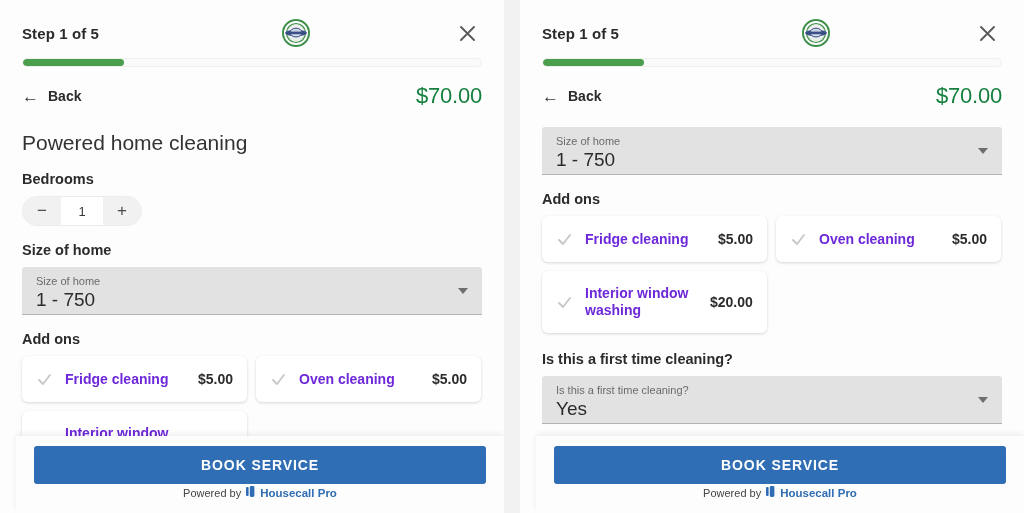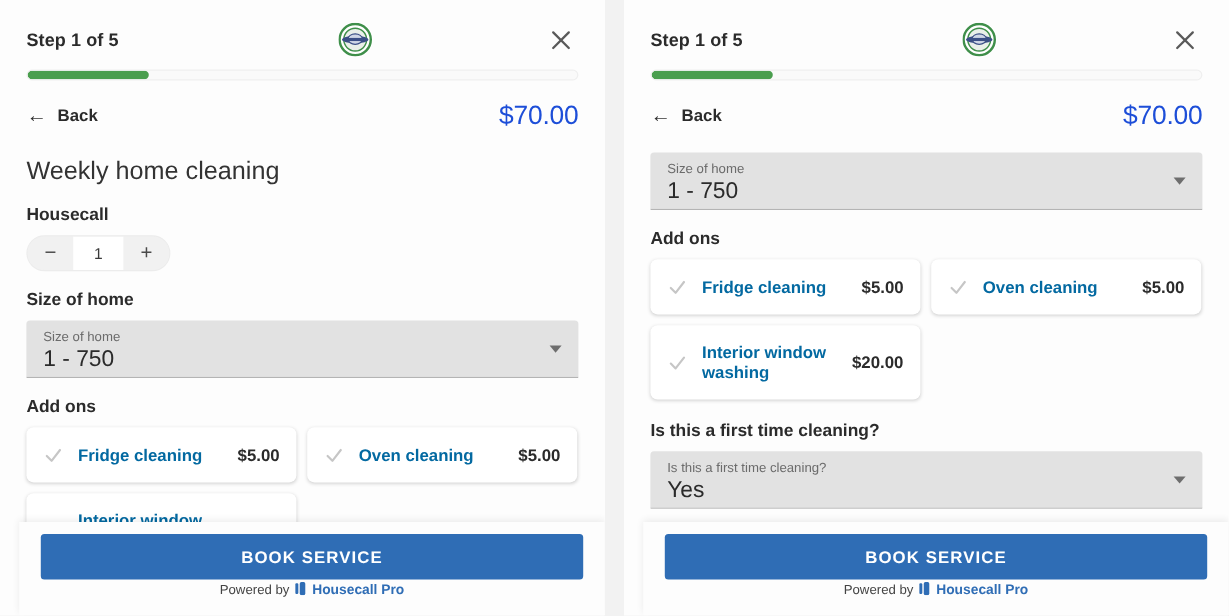--- a/index.html
+++ b/index.html
@@ -90,21 +90,21 @@
     display: flex;
     align-items: center;
     gap: 9px;
     cursor: pointer;
     color: #2b2b2b;
   }
   .back-btn .arrow { font-size: 17px; line-height: 1; color: #333; }
   .back-btn .txt { font-size: 14px; font-weight: bold; }
   .price {
     font-size: 22px;
-    color: #1d4ed8;
+    color: #15803d;
     letter-spacing: -.2px;
   }
 
   
   .body {
     flex: 1 1 auto;
     padding: 0 22px;
     overflow: hidden;
     background: #fdfdfd;
   }
@@ -201,21 +201,21 @@
   .check {
     flex: 0 0 auto;
     color: #c6c6c6;
     margin-right: 12px;
     display: flex; align-items: center;
   }
   .addon-name {
     flex: 1 1 auto;
     font-size: 14px;
     font-weight: bold;
-    color: #0369a1;
+    color: #6d28d9;
     line-height: 17px;
   }
   .addon-price {
     flex: 0 0 auto;
     font-size: 14px;
     font-weight: bold;
     color: #2b2b2b;
     margin-left: 10px;
     text-align: center;
   }
@@ -293,23 +293,23 @@
         <div class="back-row">
           <div class="back-btn">
             <span class="arrow">←</span>
             <span class="txt">Back</span>
           </div>
           <div class="price">$70.00</div>
         </div>
       </div>
 
       <div class="body">
-        <div class="svc-title">Weekly home cleaning</div>
-
-        <div class="field-label">Housecall</div>
+        <div class="svc-title">Powered home cleaning</div>
+
+        <div class="field-label">Bedrooms</div>
         <div class="stepper">
           <div class="sbtn">−</div>
           <div class="sval">1</div>
           <div class="sbtn">+</div>
         </div>
 
         <div class="field-label">Size of home</div>
         <div class="select-field">
           <div class="select-float">Size of home</div>
           <div class="select-value">1 - 750</div>

